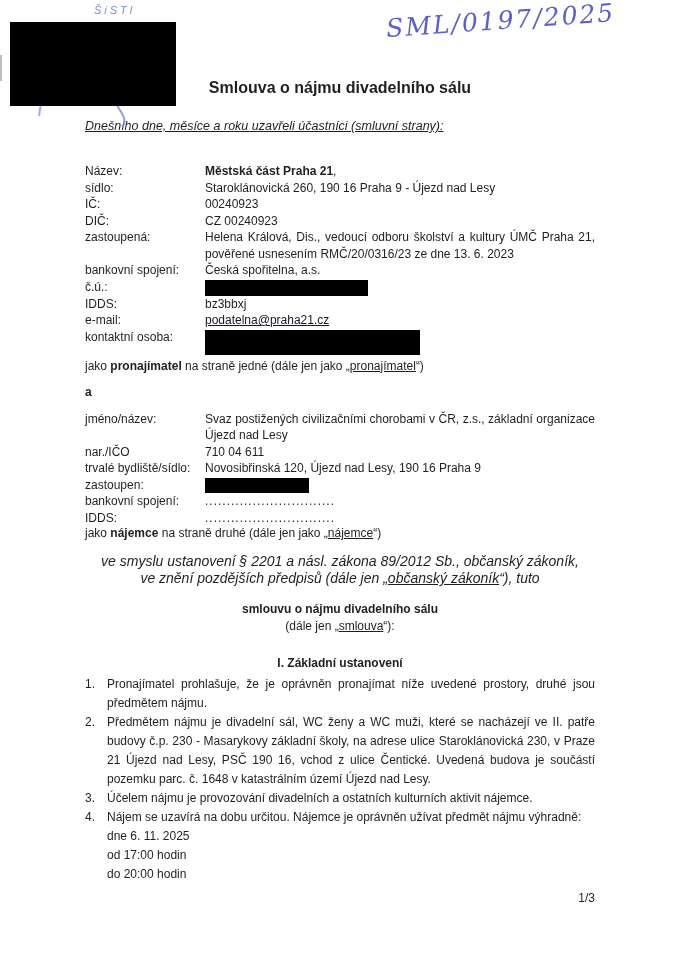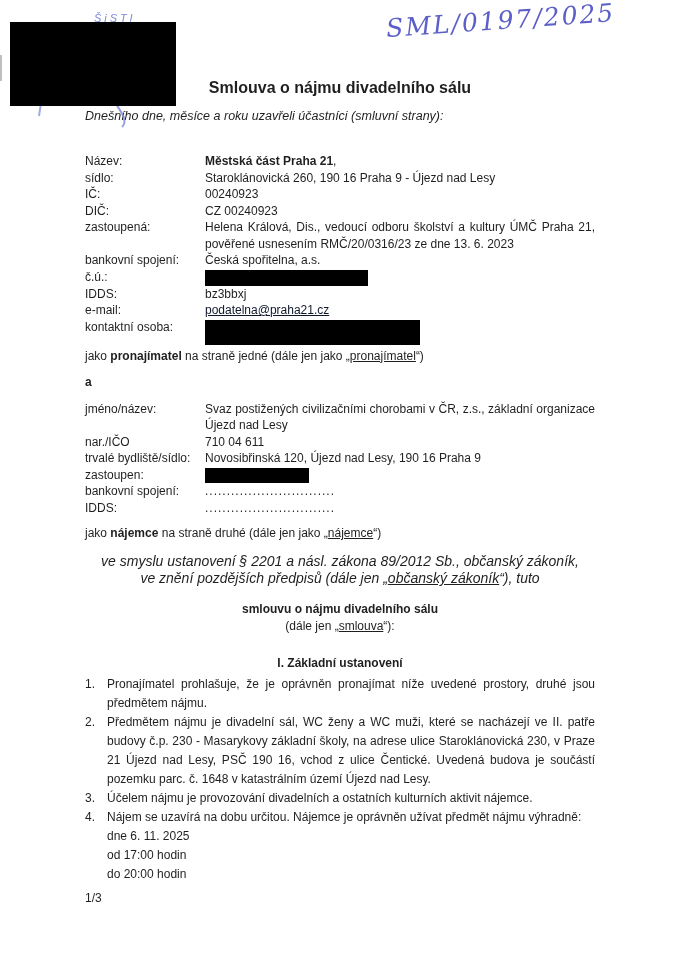--- a/index.html
+++ b/index.html
@@ -11,54 +11,54 @@
   }
   
   .hand{
     position:absolute;top:6px;left:386px;
     font-family:"DejaVu Serif",serif;font-style:italic;
     font-size:25px;color:#5b5fc7;transform:rotate(-4deg);
     letter-spacing:2px;white-space:nowrap;
   }
   
   .redbox{position:absolute;top:22px;left:10px;width:166px;height:84px;background:#000;z-index:2;}
-  .handfrag{position:absolute;top:12px;left:94px;color:#7b88d8;font-size:11px;font-style:italic;letter-spacing:3px;z-index:1;white-space:nowrap;}
+  .handfrag{position:absolute;top:4px;left:94px;color:#7b88d8;font-size:11px;font-style:italic;letter-spacing:3px;z-index:1;white-space:nowrap;}
   .stroke{position:absolute;z-index:1;}
   .edge-artifact{position:absolute;top:55px;left:0;width:2px;height:26px;background:#8a8a8a;opacity:.55;}
 
   .title{text-align:center;font-weight:700;font-size:16px;line-height:20px;}
-  .intro{margin-top:11px;font-style:italic;font-size:12.5px;}
+  .intro{margin-top:21px;font-style:italic;font-size:12.5px;text-decoration:underline;}
 
   .fields{margin-top:30px;}
   .frow{display:flex;line-height:16.5px;align-items:flex-start;}
   .flabel{width:120px;flex:none;}
   .fvalue{flex:1;}
   .fvalue.justify{text-align:justify;}
   .redact{display:inline-block;background:#000;vertical-align:top;}
   .redact.acct{width:163px;height:16px;margin-top:1px;}
   .redact.contact{width:215px;height:25px;margin-top:1px;}
   .redact.rep{width:104px;height:15px;margin-top:1px;}
   .email{color:#0f172a;text-decoration:underline;cursor:pointer;}
   .dots{letter-spacing:1px;color:#2a2a2a;}
 
   .jako1{margin-top:4px;}
   .conj{margin-top:12px;font-weight:700;}
   .party2{margin-top:12px;}
-  .jako2{margin-top:10px;}
+  .jako2{}
   .clause{margin-top:13px;text-align:center;font-style:italic;font-size:14px;line-height:17px;padding:0 10px;}
   .uq{text-decoration:underline;}
   .subject{margin-top:14px;text-align:center;line-height:16.5px;}
   .subject-bold{font-weight:700;}
   .heading{margin-top:22px;text-align:center;font-weight:700;}
   .olist{margin-top:5px;}
   .oitem{display:flex;line-height:19px;}
   .onum{width:22px;flex:none;}
   .otext{flex:1;text-align:justify;}
   .subline{text-align:left;}
-  .pagenum{margin-top:7px;text-align:left;}
+  .pagenum{margin-top:7px;text-align:right;}
   b{font-weight:700;}
 </style>
 </head>
 <body>
 
 <div class="page">
 
   <div class="hand">SML/0197/2025</div>
   <div class="handfrag">ŠiSTl</div>
   <div class="redbox"></div>

